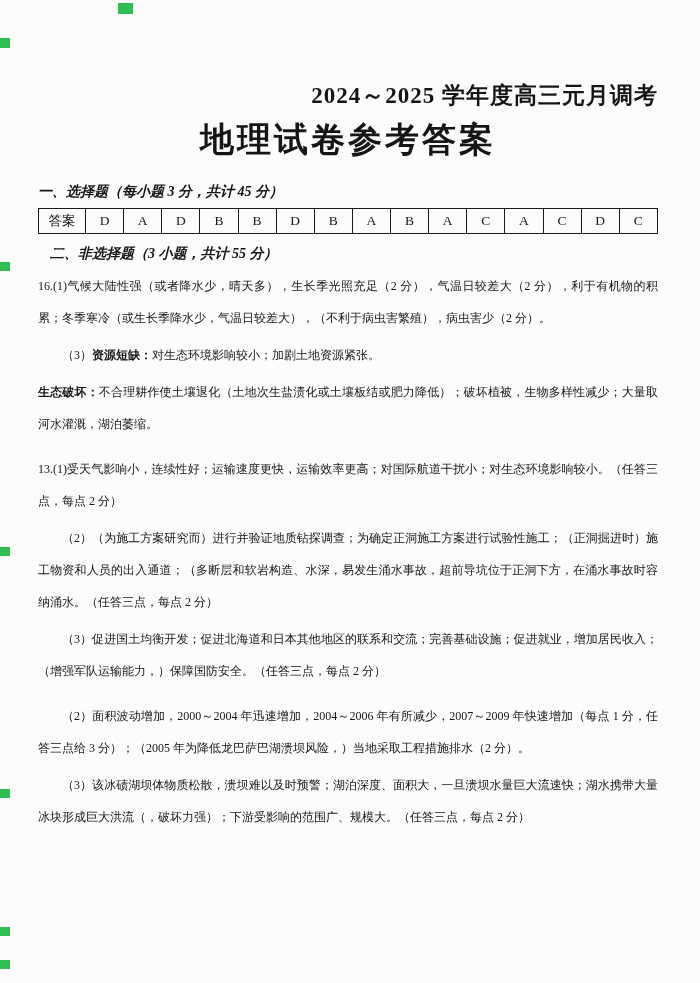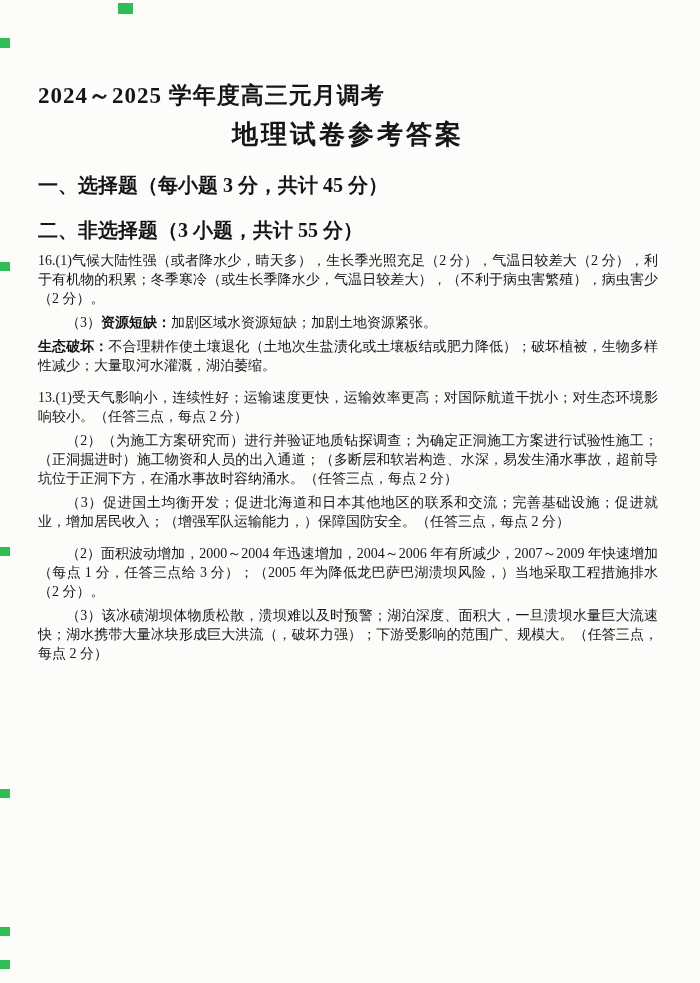--- a/index.html
+++ b/index.html
@@ -15,37 +15,37 @@
 
   .scan-mark { position: absolute; background: #2fbe54; }
   .mark-a { left: 118px; top: 3px;   width: 15px; height: 11px; }
   .mark-b { left: 0;     top: 38px;  width: 10px; height: 10px; }
   .mark-c { left: 0;     top: 262px; width: 10px; height: 9px; }
   .mark-d { left: 0;     top: 547px; width: 10px; height: 9px; }
   .mark-e { left: 0;     top: 789px; width: 10px; height: 9px; }
   .mark-f { left: 0;     top: 927px; width: 10px; height: 9px; }
   .mark-g { left: 0;     top: 960px; width: 10px; height: 9px; }
 
-  .title1 { margin: 80px 0 0; text-align: left; font-size: 23px; font-weight: 700; letter-spacing: 1px; }
-  .title2 { margin: 6px 0 2px;  text-align: center; font-size: 26px; font-weight: 700; letter-spacing: 3px; }
+  .title1 { margin: 80px 0 0; text-align: right; font-size: 23px; font-weight: 700; letter-spacing: 1px; }
+  .title2 { margin: 6px 0 2px;  text-align: center; font-size: 34px; font-weight: 700; letter-spacing: 3px; }
 
-  .section-heading { font-size: 20px; font-weight: 700; margin: 20px 0 7px; }
-  .section-heading.second { margin: 11px 0 7px; }
+  .section-heading { font-size: 14px; font-weight: 700; margin: 20px 0 7px; font-style: italic; }
+  .section-heading.second { margin: 11px 12px 7px; }
 
   .answer-table { width: 100%; border-collapse: collapse; table-layout: fixed; }
   .answer-table td {
     border: 1px solid #1b1b1b; text-align: center;
     font-size: 13.5px; height: 25px; padding: 0;
   }
   .answer-table td.label-cell { width: 47px; }
 
   .questions { margin-top: 4px; }
   .question { margin-bottom: 13px; }
   .para {
-    margin: 0 0 5px; font-size: 14px; line-height: 19px;
+    margin: 0 0 5px; font-size: 12px; line-height: 32px;
     text-align: justify;
   }
   .para.indent { text-indent: 2em; }
   .kw { font-weight: 700; }
 </style>
 </head>
 <body>
 
 <div class="page">
 
@@ -57,29 +57,47 @@
   <div class="scan-mark mark-f" style="background: rgb(47, 190, 84);"></div>
   <div class="scan-mark mark-g" style="background: rgb(47, 190, 84);"></div>
 
   <h1 class="title1">2024～2025 学年度高三元月调考</h1>
   <h1 class="title2">地理试卷参考答案</h1>
 
   <div class="section-heading">一、选择题（每小题 3 分，共计 45 分）</div>
 
   <table class="answer-table">
     <tbody>
+        <tr>
+          <td class="label-cell">答案</td>
+          <td>D</td>
+          <td>A</td>
+          <td>D</td>
+          <td>B</td>
+          <td>B</td>
+          <td>D</td>
+          <td>B</td>
+          <td>A</td>
+          <td>B</td>
+          <td>A</td>
+          <td>C</td>
+          <td>A</td>
+          <td>C</td>
+          <td>D</td>
+          <td>C</td>
+        </tr>
       </tbody>
   </table>
 
   <div class="section-heading second">二、非选择题（3 小题，共计 55 分）</div>
 
   <div class="questions">
       <div class="question">
         <p class="para"><span>16.(1)气候大陆性强（或者降水少，晴天多），生长季光照充足（2 分），气温日较差大（2 分），利于有机物的积累；冬季寒冷（或生长季降水少，气温日较差大），（不利于病虫害繁殖），病虫害少（2 分）。</span></p>
-        <p class="para indent"><span>（3）</span><span class="kw">资源短缺：</span><span>加剧区域水资源短缺；加剧土地资源紧张。</span></p>
+        <p class="para indent"><span>（3）</span><span class="kw">资源短缺：</span><span>对生态环境影响较小；加剧土地资源紧张。</span></p>
         <p class="para"><span class="kw">生态破坏：</span><span>不合理耕作使土壤退化（土地次生盐渍化或土壤板结或肥力降低）；破坏植被，生物多样性减少；大量取河水灌溉，湖泊萎缩。</span></p>
       </div>
       <div class="question">
         <p class="para"><span>13.(1)受天气影响小，连续性好；运输速度更快，运输效率更高；对国际航道干扰小；对生态环境影响较小。（任答三点，每点 2 分）</span></p>
         <p class="para indent"><span>（2）（为施工方案研究而）进行并验证地质钻探调查；为确定正洞施工方案进行试验性施工；（正洞掘进时）施工物资和人员的出入通道；（多断层和软岩构造、水深，易发生涌水事故，超前导坑位于正洞下方，在涌水事故时容纳涌水。（任答三点，每点 2 分）</span></p>
         <p class="para indent"><span>（3）促进国土均衡开发；促进北海道和日本其他地区的联系和交流；完善基础设施；促进就业，增加居民收入；（增强军队运输能力，）保障国防安全。（任答三点，每点 2 分）</span></p>
       </div>
       <div class="question">
         <p class="para indent"><span>（2）面积波动增加，2000～2004 年迅速增加，2004～2006 年有所减少，2007～2009 年快速增加（每点 1 分，任答三点给 3 分）；（2005 年为降低龙巴萨巴湖溃坝风险，）当地采取工程措施排水（2 分）。</span></p>
         <p class="para indent"><span>（3）该冰碛湖坝体物质松散，溃坝难以及时预警；湖泊深度、面积大，一旦溃坝水量巨大流速快；湖水携带大量冰块形成巨大洪流（，破坏力强）；下游受影响的范围广、规模大。（任答三点，每点 2 分）</span></p>

